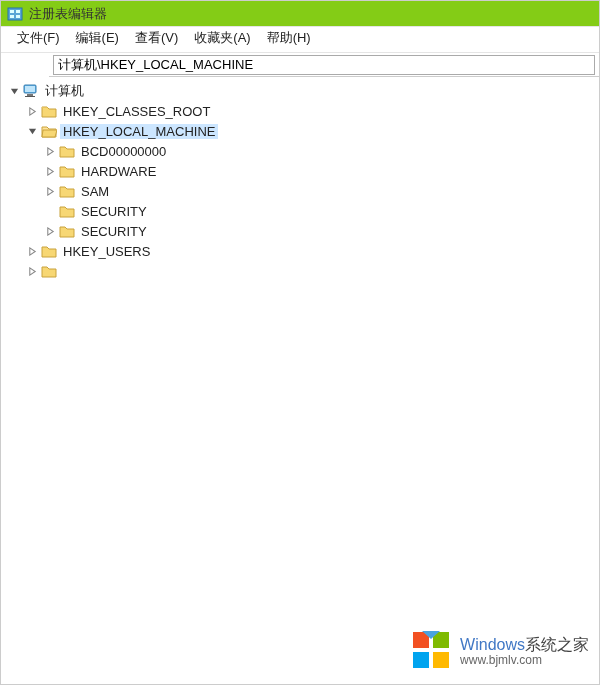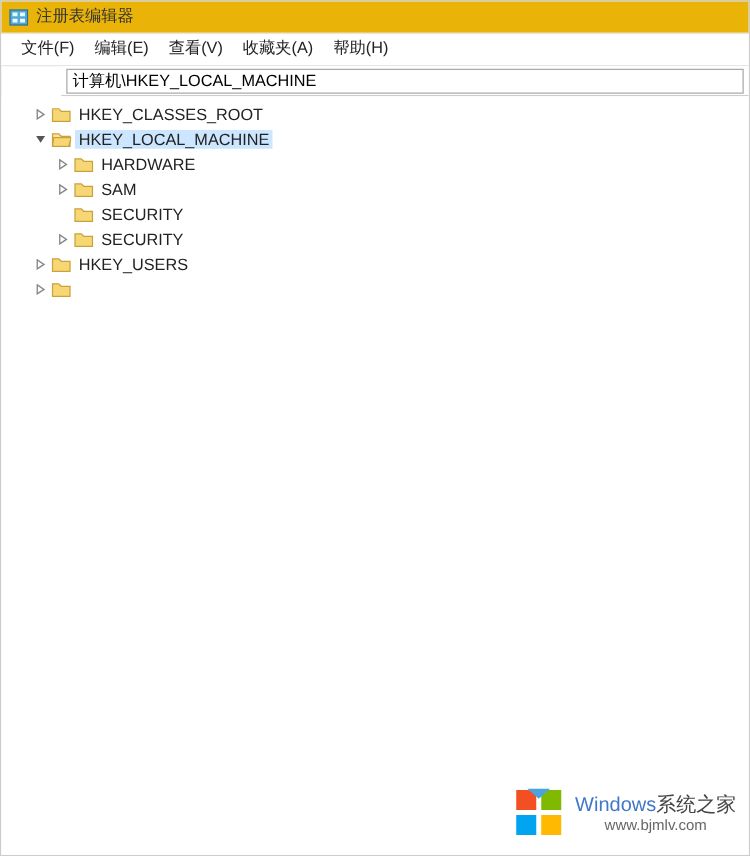--- a/index.html
+++ b/index.html
@@ -8,23 +8,23 @@
       font-size: 13px;
       background: #fff;
       width: 600px;
       height: 685px;
       position: relative;
       overflow: hidden;
       border: 1px solid #ccc;
     }
     .titlebar {
       display: flex;
-      align-items: flex-end;
+      align-items: center;
       padding: 4px 6px;
-      background: #eab308;
+      background: #84cc16;
       border-bottom: 1px solid #e5e5e5;
       height: 26px;
     }
     .titlebar .regedit-icon {
       width: 16px; height: 16px;
       margin-right: 6px;
     }
     .titlebar .title {
       font-size: 13px;
       color: #333;
@@ -118,21 +118,21 @@
       font-size: 16px;
       color: #4178c5;
       line-height: 1.1;
     }
     .watermark .wtext .line1 .cn {
       color: #444;
     }
     .watermark .wtext .line2 {
       font-size: 12px;
       color: #666;
-      text-align: center;
+      text-align: left;
     }
     .folder-svg { width: 16px; height: 14px; }
     .computer-svg { width: 16px; height: 14px; }
   </style>
 </head>
 <body>
 
 <div class="titlebar">
   <span class="regedit-icon">
     <svg viewBox="0 0 16 16" width="16" height="16">
@@ -153,20 +153,37 @@
   <span class="menu-item">收藏夹(A)</span>
   <span class="menu-item">帮助(H)</span>
 </div>
 
 <div class="addressbar">
   <input type="text" value="计算机\HKEY_LOCAL_MACHINE" style="">
 </div>
 
 <div class="tree">
 
+  <div class="node">
+    <span class="indent" style="width:6px"></span>
+    <span class="twisty">
+      <svg width="9" height="9" viewBox="0 0 10 10">
+          <path d="M1 2 L9 2 L5 8 Z" fill="#555"></path>
+        </svg>
+    </span>
+    <span class="icon-slot">
+      <svg class="computer-svg" viewBox="0 0 16 14">
+        <rect x="1" y="1" width="12" height="8" rx="1" fill="#5fb3e8" stroke="#3a7fb0"></rect>
+        <rect x="2" y="2" width="10" height="6" fill="#bfe5fb"></rect>
+        <rect x="4" y="10" width="6" height="2" fill="#777"></rect>
+        <rect x="2" y="12" width="10" height="1" fill="#555"></rect>
+      </svg>
+    </span>
+    <span class="label">计算机</span>
+  </div>
 
   <div class="node">
     <span class="indent" style="width:24px"></span>
     <span class="twisty">
       <svg width="9" height="9" viewBox="0 0 10 10">
           <path d="M2 1 L8 5 L2 9 Z" fill="none" stroke="#888" stroke-width="1.2"></path>
         </svg>
     </span>
     <span class="icon-slot">
       <svg class="folder-svg" viewBox="0 0 16 14">
@@ -187,20 +204,34 @@
     </span>
     <span class="icon-slot">
       <svg class="folder-svg" viewBox="0 0 16 14">
           <path d="M1 3 L6 3 L8 5 L15 5 L15 13 L1 13 Z" fill="#ffe39b" stroke="#c9a23d"></path>
           <path d="M2 6 L16 6 L14 13 L1 13 Z" fill="#f7d774" stroke="#c9a23d"></path>
         </svg>
     </span>
     <span class="label">HKEY_LOCAL_MACHINE</span>
   </div>
 
+  <div class="node">
+    <span class="indent" style="width:42px"></span>
+    <span class="twisty">
+      <svg width="9" height="9" viewBox="0 0 10 10">
+          <path d="M2 1 L8 5 L2 9 Z" fill="none" stroke="#888" stroke-width="1.2"></path>
+        </svg>
+    </span>
+    <span class="icon-slot">
+      <svg class="folder-svg" viewBox="0 0 16 14">
+          <path d="M1 3 L6 3 L8 5 L15 5 L15 13 L1 13 Z" fill="#f7d774" stroke="#c9a23d"></path>
+        </svg>
+    </span>
+    <span class="label">BCD00000000</span>
+  </div>
 
   <div class="node">
     <span class="indent" style="width:42px"></span>
     <span class="twisty">
       <svg width="9" height="9" viewBox="0 0 10 10">
           <path d="M2 1 L8 5 L2 9 Z" fill="none" stroke="#888" stroke-width="1.2"></path>
         </svg>
     </span>
     <span class="icon-slot">
       <svg class="folder-svg" viewBox="0 0 16 14">

